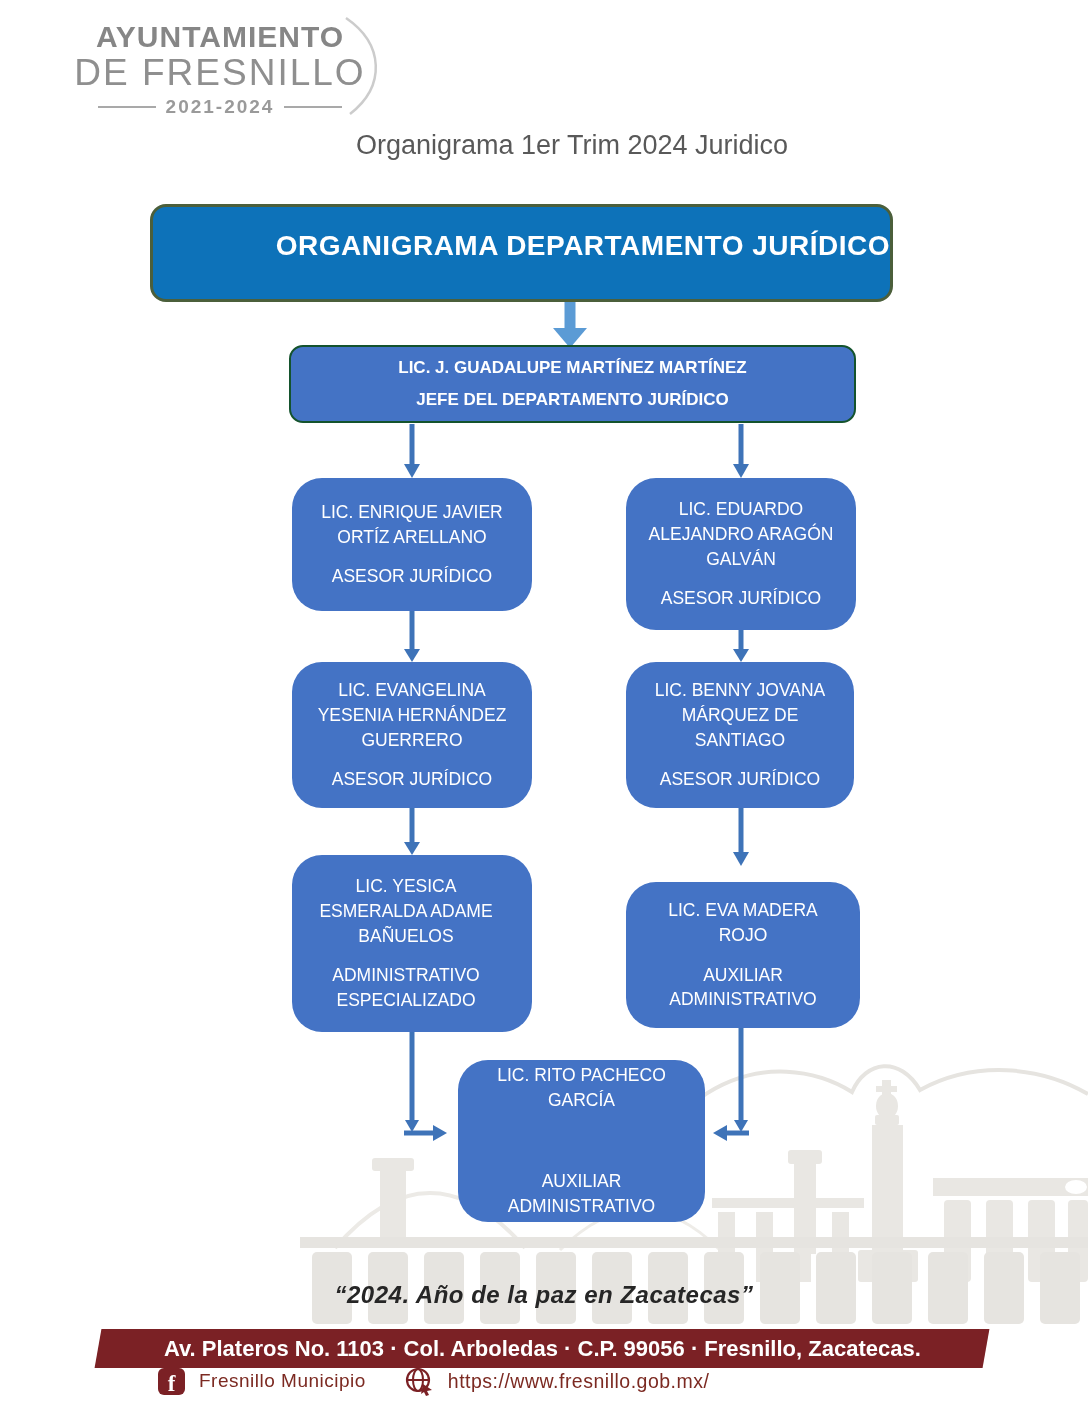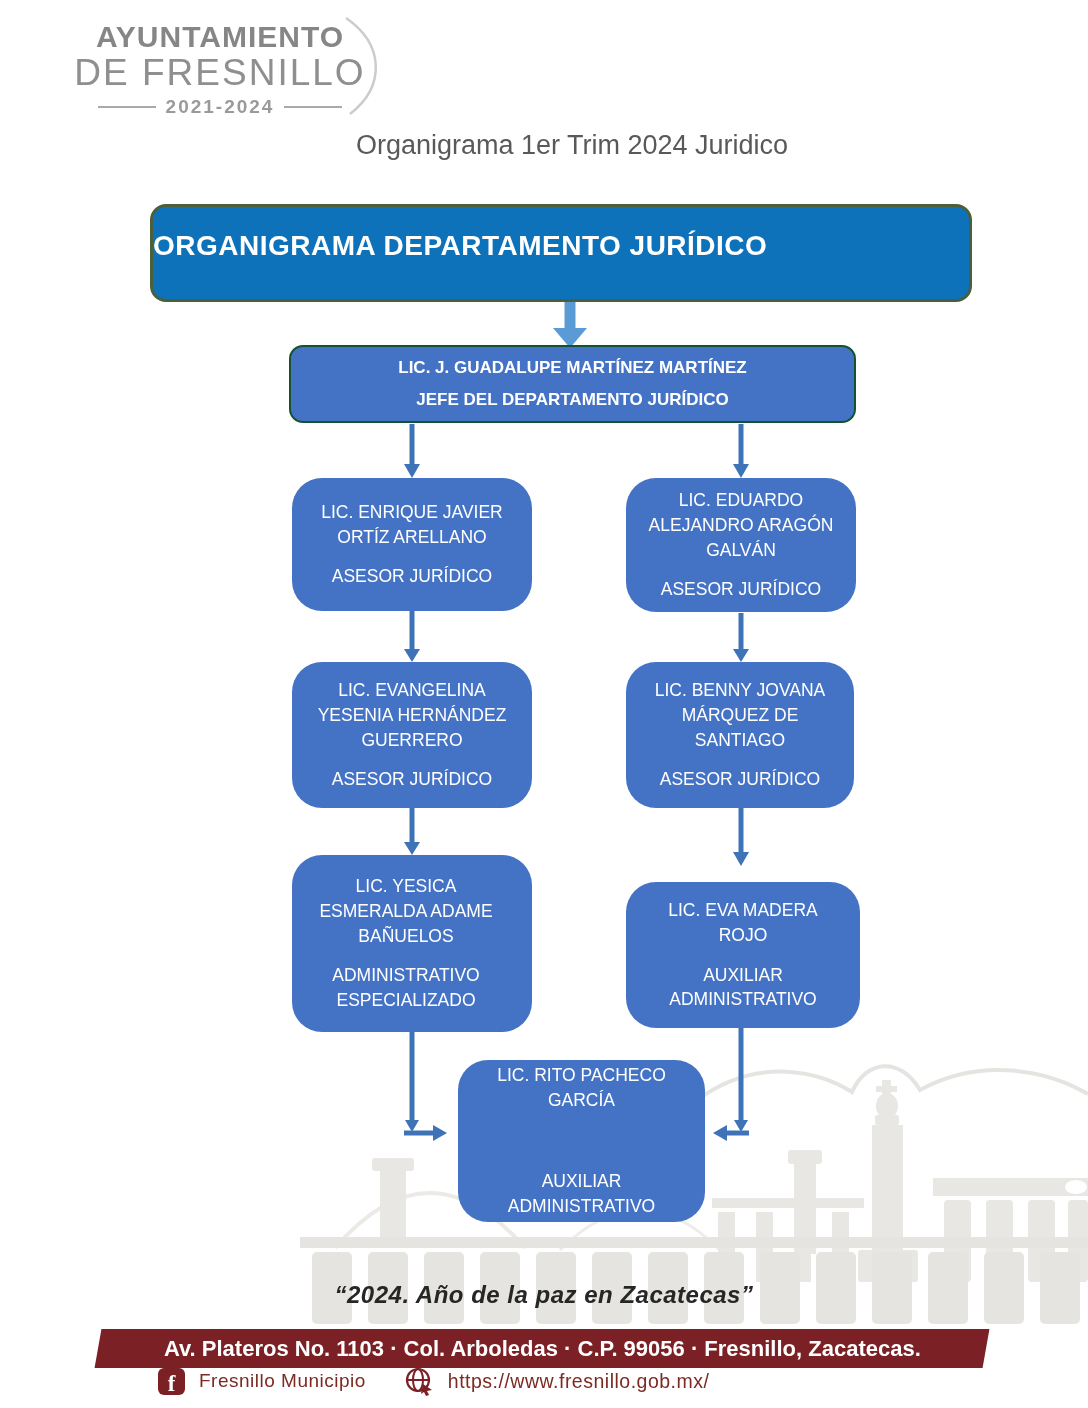--- a/index.html
+++ b/index.html
@@ -13,23 +13,23 @@
   .logo .years{display:flex;align-items:center;justify-content:center;gap:10px;margin-top:2px;}
   .logo .years .bar{height:2px;width:58px;background:#a9a9a9;}
   .logo .years .yr{font-size:19px;font-weight:bold;letter-spacing:2px;color:#9a9a9a;}
   .logo svg{position:absolute;right:-14px;top:-6px;}
 
   
   .page-title{position:absolute;left:0;top:130px;width:1060px;text-align:center;
       font-size:27px;color:#595959;z-index:2;padding-left:42px;}
 
   
-  .hdr-box{position:absolute;left:150px;top:204px;width:822px;height:98px;box-sizing:border-box;
+  .hdr-box{position:absolute;left:150px;top:204px;width:743px;height:98px;box-sizing:border-box;
       background:#0d72b9;border:3px solid #4b5f3b;border-radius:16px;display:flex;align-items:center;
-      justify-content:flex-start;z-index:2;}
+      justify-content:flex-end;z-index:2;}
   .hdr-box span{color:#fff;font-weight:bold;font-size:28px;letter-spacing:.5px;margin-top:-14px;}
 
   .jefe-box{position:absolute;left:289px;top:345px;width:567px;height:78px;box-sizing:border-box;
       background:#4473c5;border:2px solid #14532d;border-radius:14px;display:flex;flex-direction:column;
       justify-content:space-evenly;align-items:center;z-index:2;color:#fff;font-weight:bold;font-size:17px;
       text-align:center;}
 
   .node{position:absolute;background:#4473c5;border-radius:30px;color:#fff;display:flex;
       flex-direction:column;align-items:center;justify-content:center;text-align:center;
       font-size:17.5px;line-height:1.42;padding:8px 20px;box-sizing:border-box;z-index:2;}
@@ -169,21 +169,21 @@
   <div class="jefe-box">
     <div class="name">LIC. J. GUADALUPE MARTÍNEZ MARTÍNEZ</div>
     <div class="role">JEFE DEL DEPARTAMENTO JURÍDICO</div>
   </div>
 
   <div class="node" style="left:292px;top:478px;width:240px;height:133px;">
     <div class="name">LIC. ENRIQUE JAVIER ORTÍZ ARELLANO</div>
     <div class="role">ASESOR JURÍDICO</div>
   </div>
 
-  <div class="node" style="left:626px;top:478px;width:230px;height:134px;">
+  <div class="node" style="left:626px;top:478px;width:230px;height:152px;">
     <div class="name">LIC. EDUARDO ALEJANDRO ARAGÓN GALVÁN</div>
     <div class="role">ASESOR JURÍDICO</div>
   </div>
 
   <div class="node" style="left:292px;top:662px;width:240px;height:146px;">
     <div class="name">LIC. EVANGELINA YESENIA HERNÁNDEZ GUERRERO</div>
     <div class="role">ASESOR JURÍDICO</div>
   </div>
 
   <div class="node" style="left:626px;top:662px;width:228px;height:146px;">

